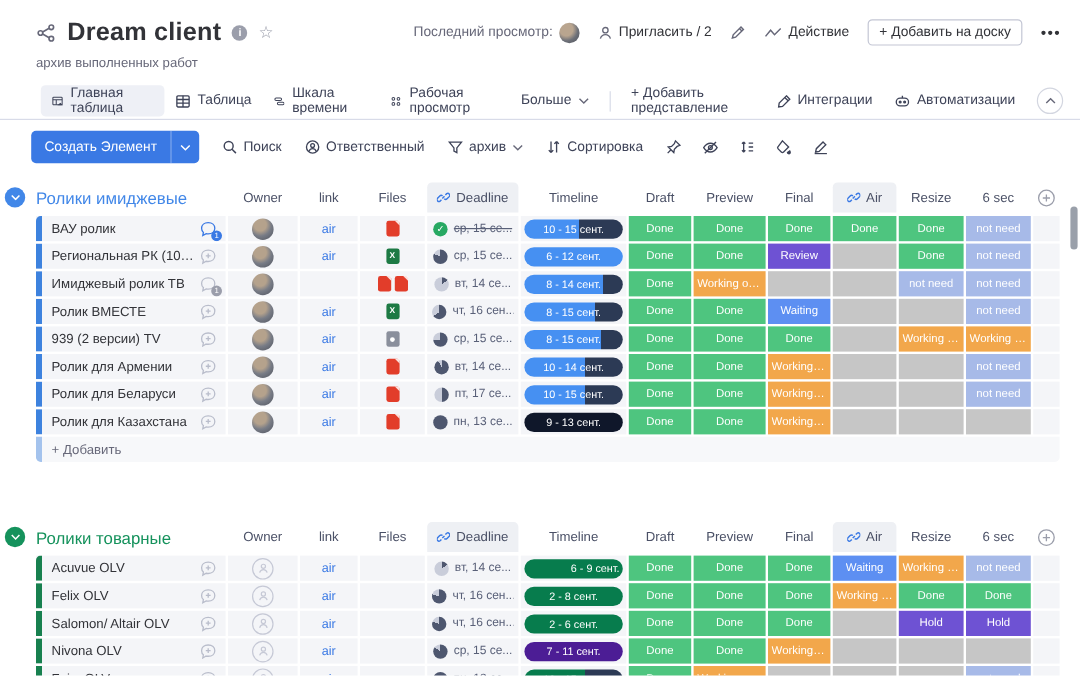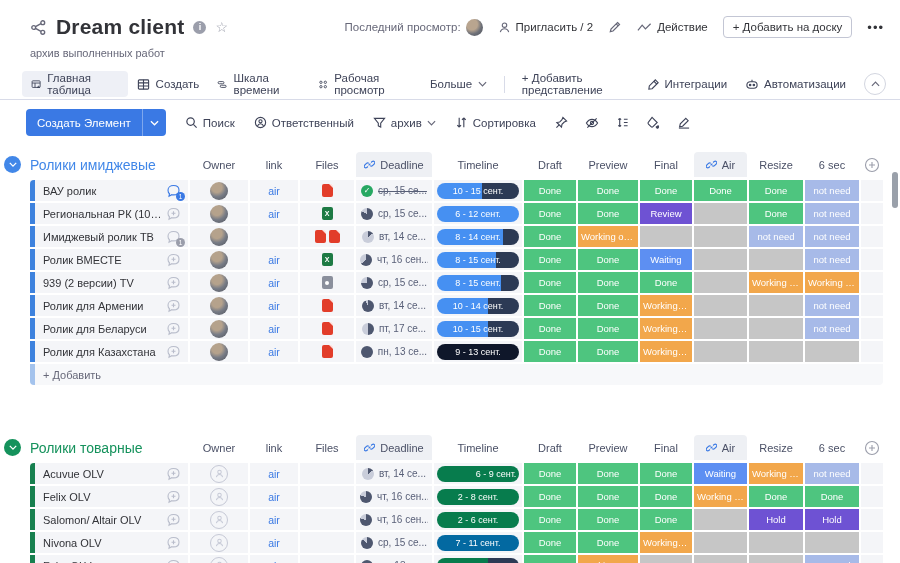--- a/index.html
+++ b/index.html
@@ -23,21 +23,21 @@
     font-size:11.5px; color:#323338; }
   .muted { color:#676879; }
   .tr-item { display:flex; align-items:center; gap:5px; }
   .avatar-sm { width:17px; height:17px; border-radius:50%;
     background:radial-gradient(circle at 35% 32%, #b9a58f 0 34%, #6d7078 60%, #4d5058 100%); }
   .btn-outline { border:1px solid #c3c6d4; border-radius:4px; padding:4px 9px; font-size:11.5px;
     display:flex; align-items:center; gap:4px; background:#fff; }
   .dots { font-size:13px; letter-spacing:1px; color:#323338; }
 
   
-  .tabs { margin-top:10px; display:flex; align-items:center; padding:0 14px 0 22px;
+  .tabs { margin-top:10px; display:flex; align-items:center; padding:0 14px 0 34px;
     border-bottom:1px solid #d8dbe8; height:31px; }
   .tab { display:flex; align-items:center; gap:6px; padding:5px 9px; font-size:11.5px;
     color:#3e4358; border-radius:4px; height:26px; }
   .tab.active { background:#eef0f6; }
   .tab-sep { width:1px; height:17px; background:#d8dbe8; margin:0 8px; }
   .tabs-right { margin-left:auto; display:flex; align-items:center; gap:18px; font-size:11.5px; color:#3e4358; }
   .circle-btn { width:22px; height:22px; border:1px solid #d3d6e0; border-radius:50%;
     display:flex; align-items:center; justify-content:center; color:#676879; background:#fff; }
 
   
@@ -162,21 +162,21 @@
         <path d="M1.5 5h11M5.5 5v6"></path>
         <path d="M8.5 11l1.8-1.6 1.8 1.6z" fill="#3e4358"></path>
     </svg>
     <span>Главная таблица</span>
   </div>
   <div class="tab">
     <svg width="13" height="13" viewBox="0 0 14 14" fill="none" stroke="#3e4358" stroke-width="1.2">
       <rect x="1.5" y="2" width="11" height="10" rx="1"></rect>
         <path d="M1.5 5.3h11M1.5 8.6h11M7 2v10"></path>
     </svg>
-    <span>Создать</span>
+    <span>Таблица</span>
   </div>
   <div class="tab">
     <svg width="13" height="13" viewBox="0 0 14 14" fill="none" stroke="#3e4358" stroke-width="1.2">
       <rect x="1.5" y="3" width="8" height="3" rx="1.5"></rect>
         <rect x="4.5" y="8" width="8" height="3" rx="1.5"></rect>
     </svg>
     <span>Шкала времени</span>
   </div>
   <div class="tab">
     <svg width="13" height="13" viewBox="0 0 14 14" fill="none" stroke="#3e4358" stroke-width="1.2">
@@ -980,21 +980,21 @@
         </div>
         <div class="cell center link-cell">
           <div>air</div>
         </div>
         <div class="cell center files-cell"></div>
         <div class="cell center deadline-cell">
           <div class="pie" style="background: conic-gradient(rgb(78, 87, 111) 306deg, rgb(201, 205, 218) 0deg);"></div>
           <div class="dtxt">ср, 15 се...</div>
         </div>
         <div class="cell tl-cell">
-          <div class="pill" style="background: #0369a1;">7 - 11 сент.</div>
+          <div class="pill" style="background: #4c1d95;">7 - 11 сент.</div>
         </div>
         <div class="status" style="background: rgb(78, 197, 127);">
           <span>Done</span>
         </div>
         <div class="status" style="background: rgb(78, 197, 127);">
           <span>Done</span>
         </div>
         <div class="status" style="background: rgb(242, 167, 75);">
           <span>Working on it</span>
         </div>

